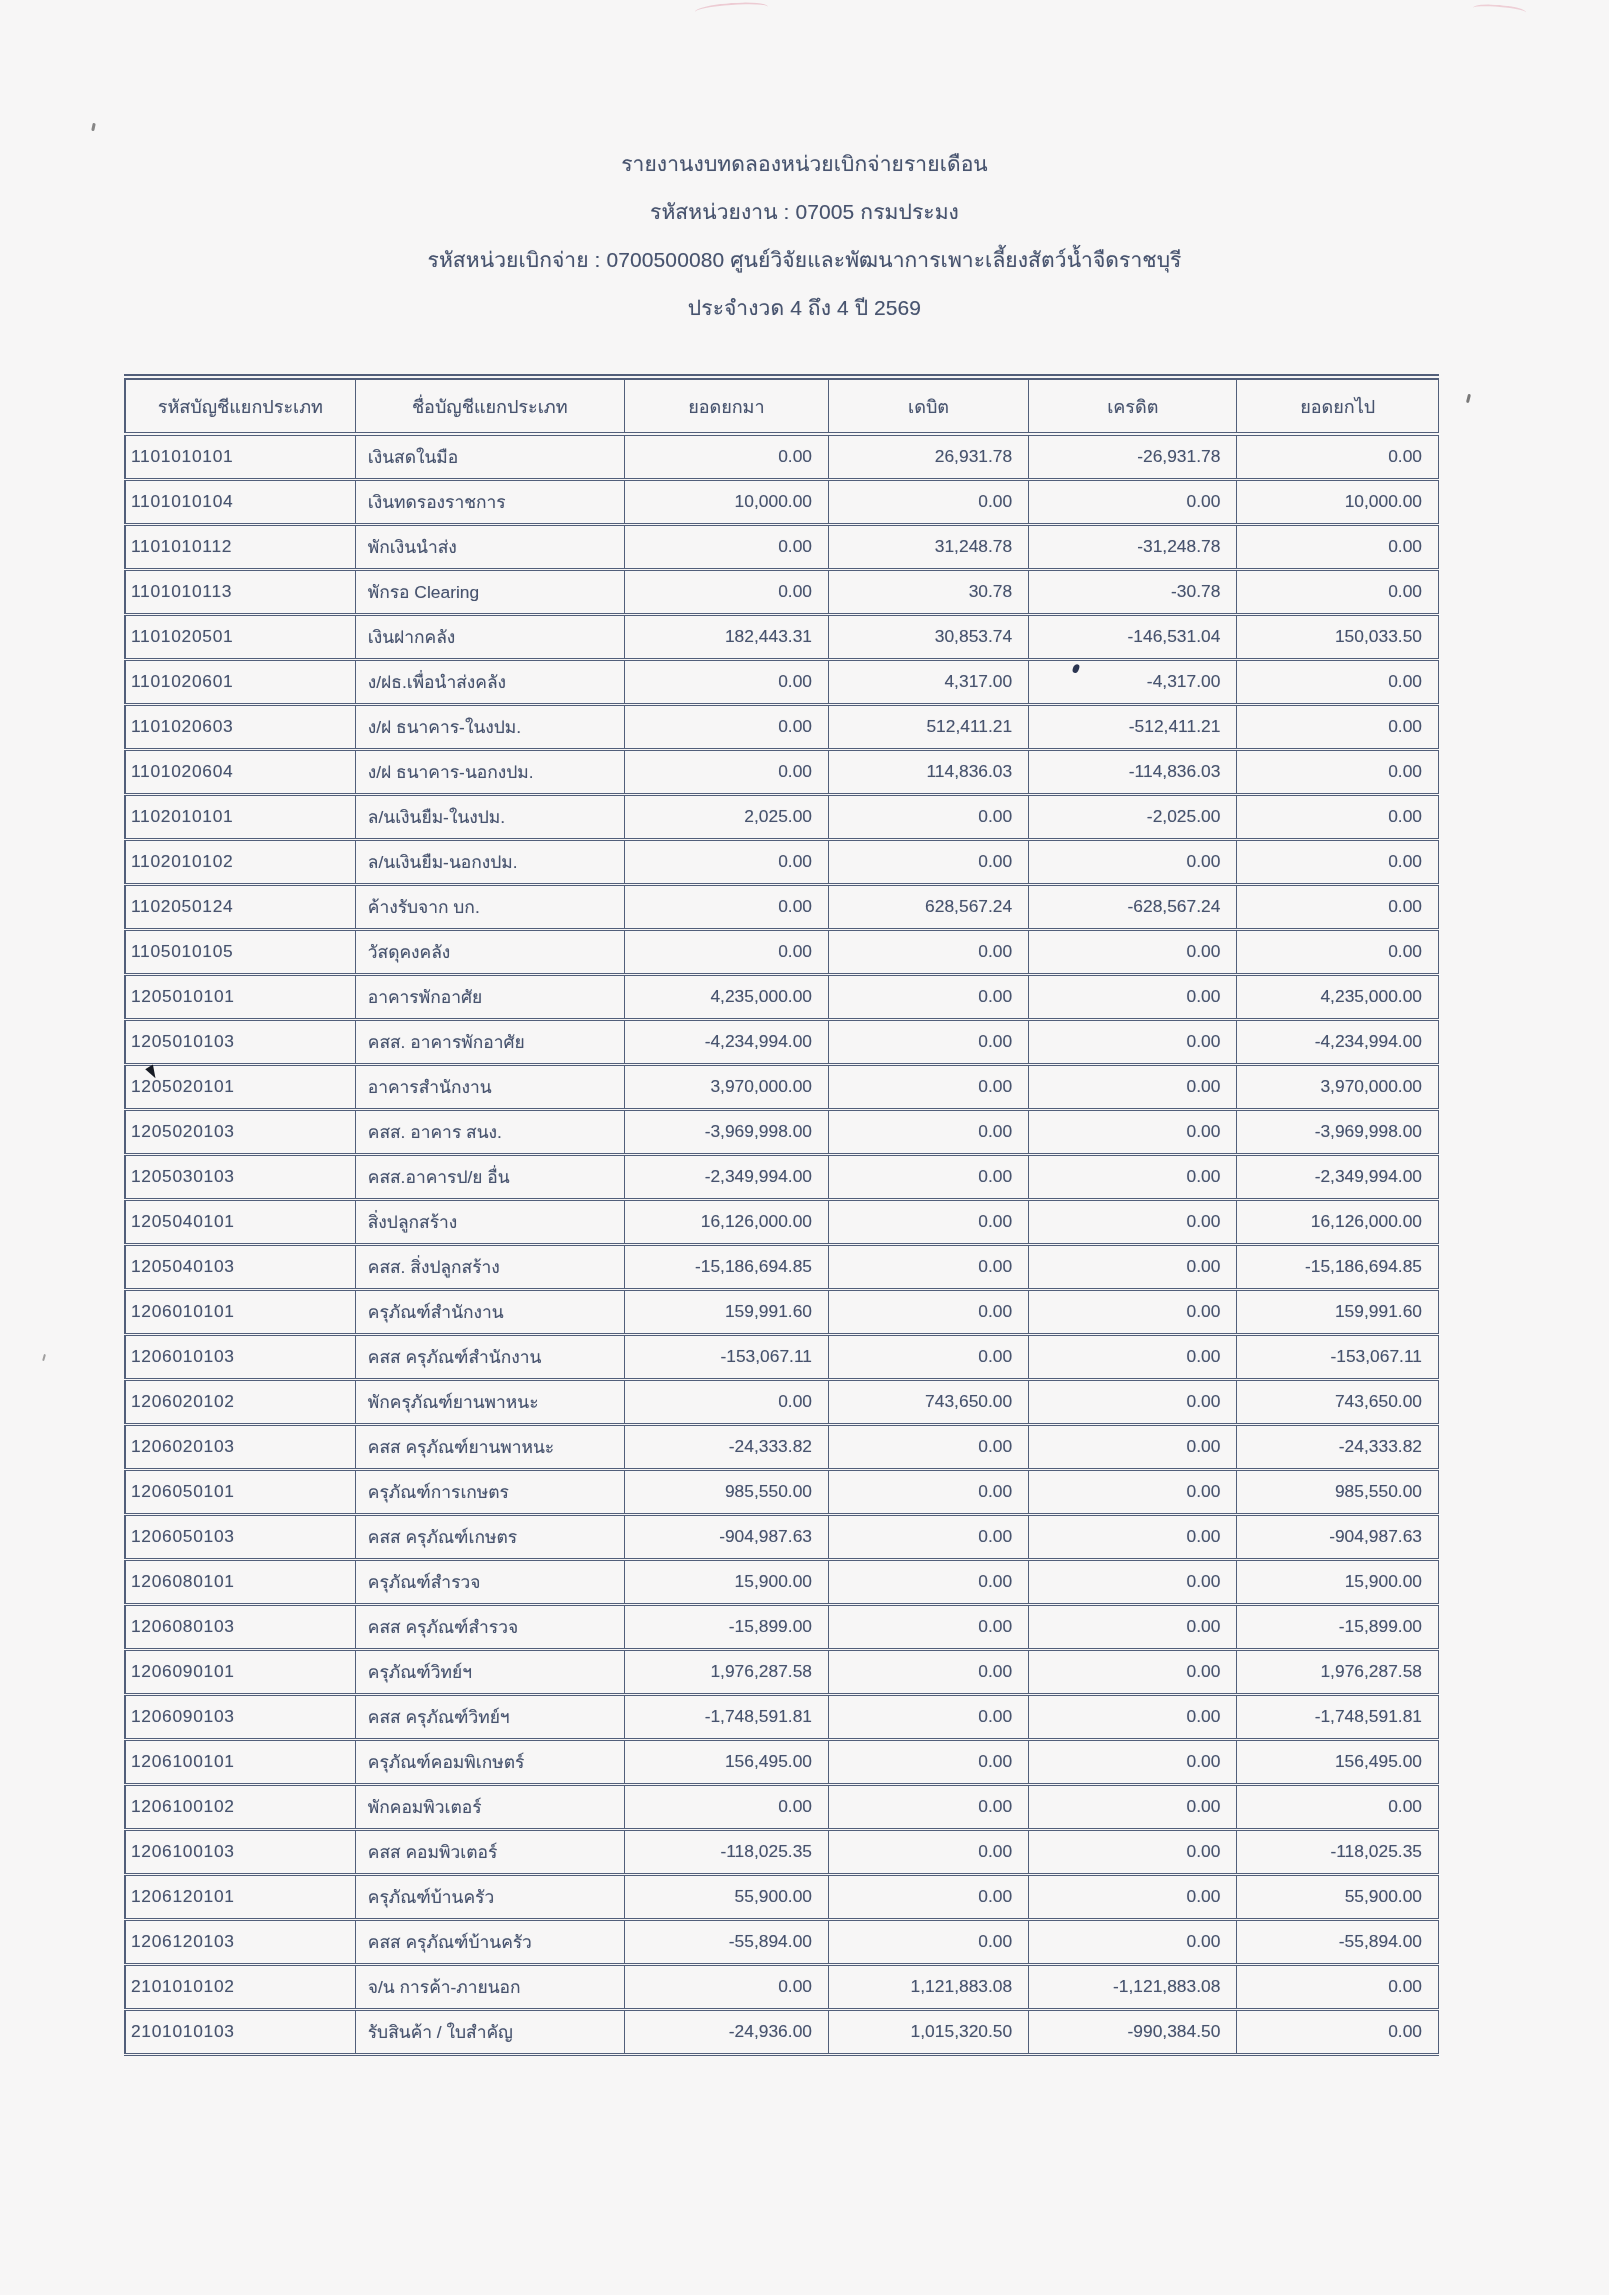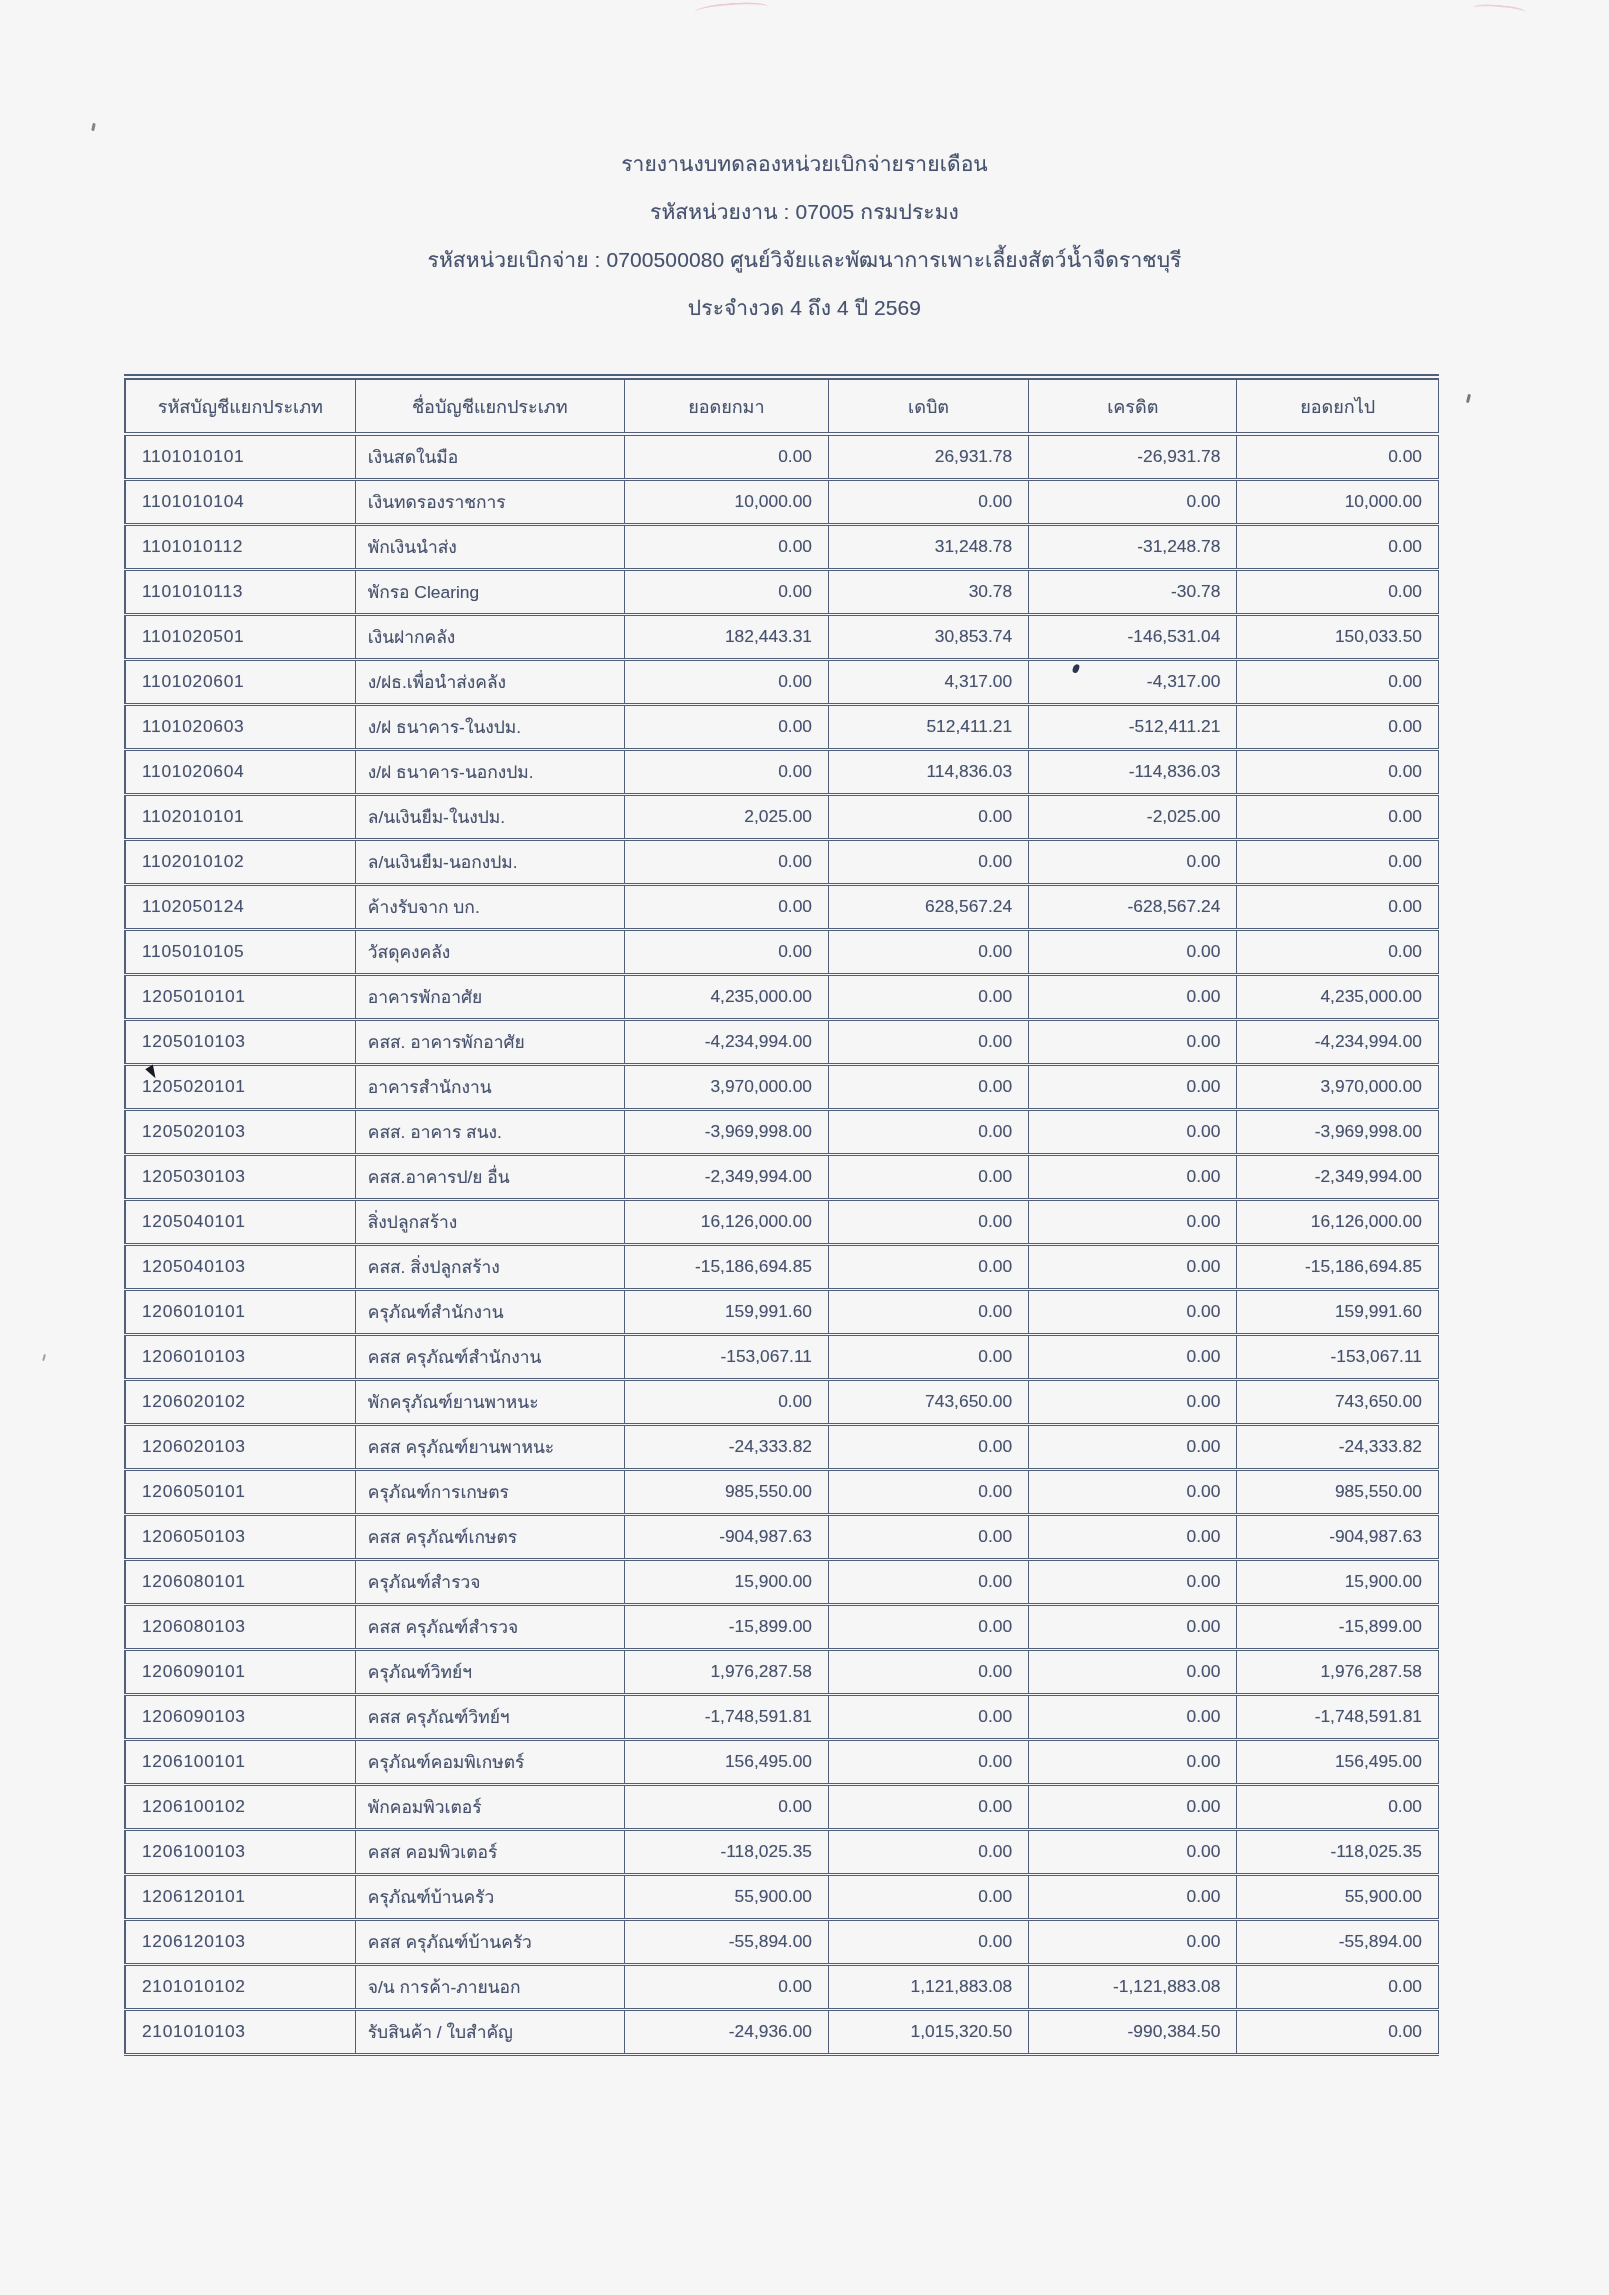--- a/index.html
+++ b/index.html
@@ -63,21 +63,21 @@
     overflow:hidden;white-space:nowrap;
   }
   td{
     vertical-align:middle;
     border-left:1.3px solid var(--line);
     border-right:1.3px solid var(--line);
     border-bottom:3.3px double var(--line);
     padding:0;
     overflow:hidden;white-space:nowrap;
   }
-  td.c-code{text-align:left;padding-left:16px;letter-spacing:0.7px;}
+  td.c-code{text-align:left;padding-left:5px;letter-spacing:0.7px;}
   td.c-name{text-align:left;padding-left:12px;}
   td.c-num{text-align:right;padding-right:16px;}
   
   .artifact{position:absolute;pointer-events:none;}
   .mark-arrow{
     left:148px;top:1066px;width:0;height:0;
     border-style:solid;border-width:13.4px 5.3px 0 4px;
     border-color:#171b24 transparent transparent transparent;
     transform:rotate(-32deg);
   }

